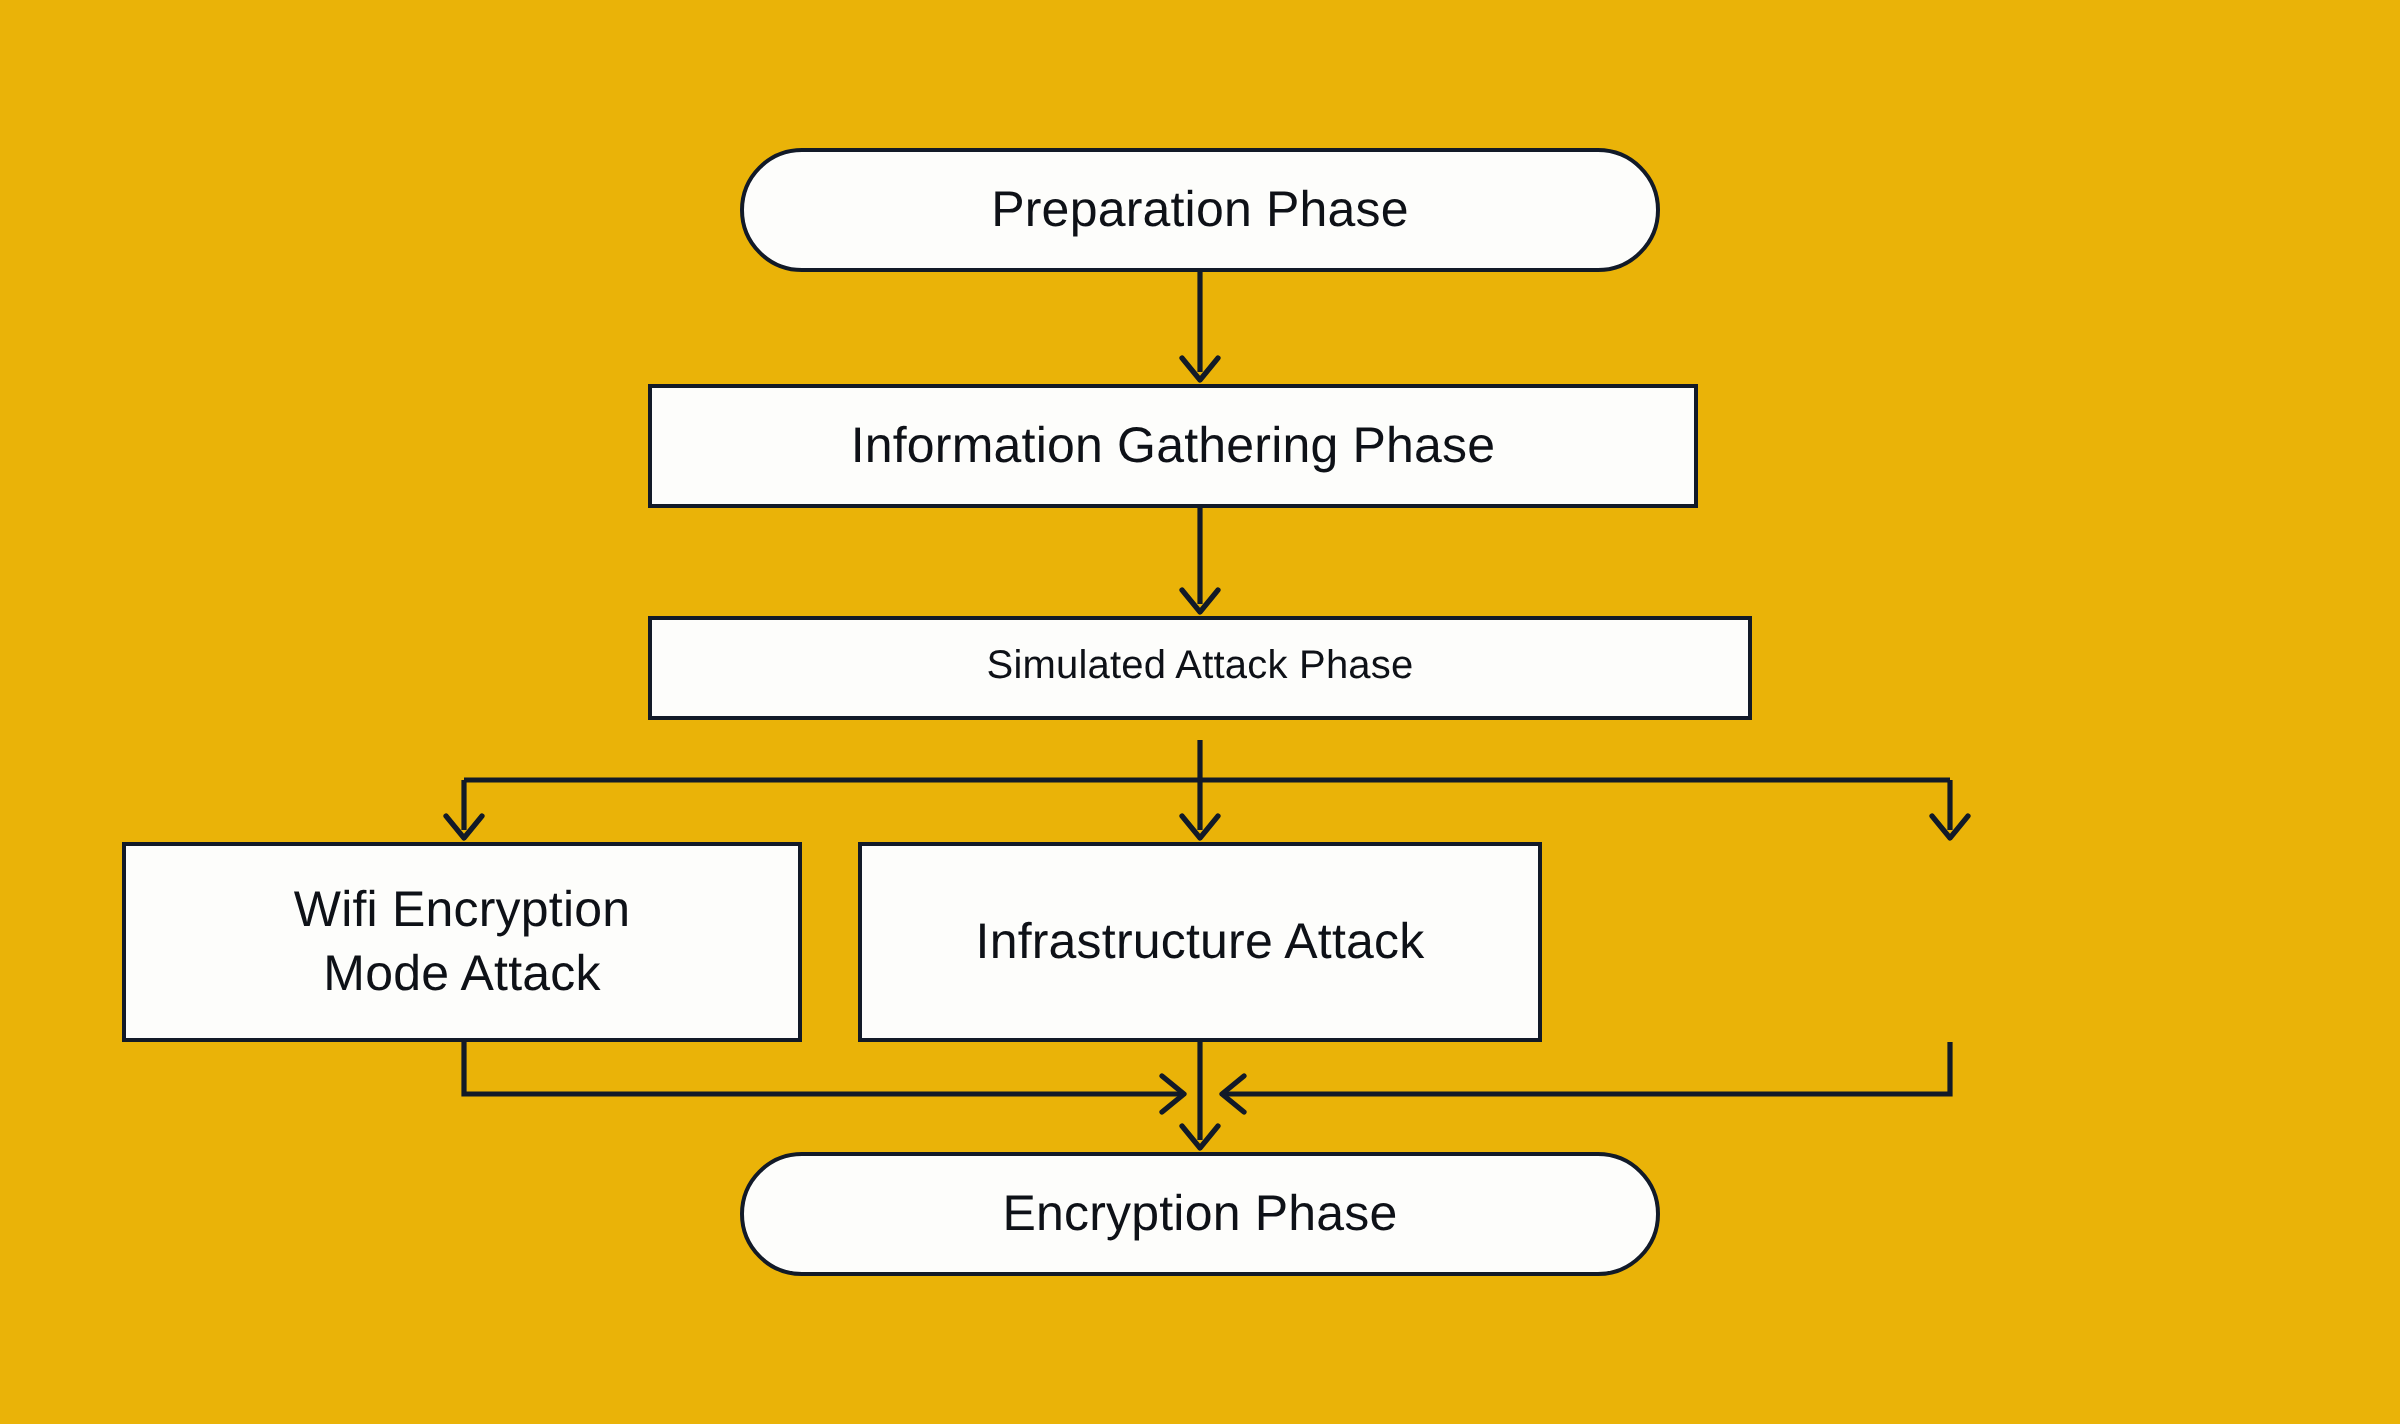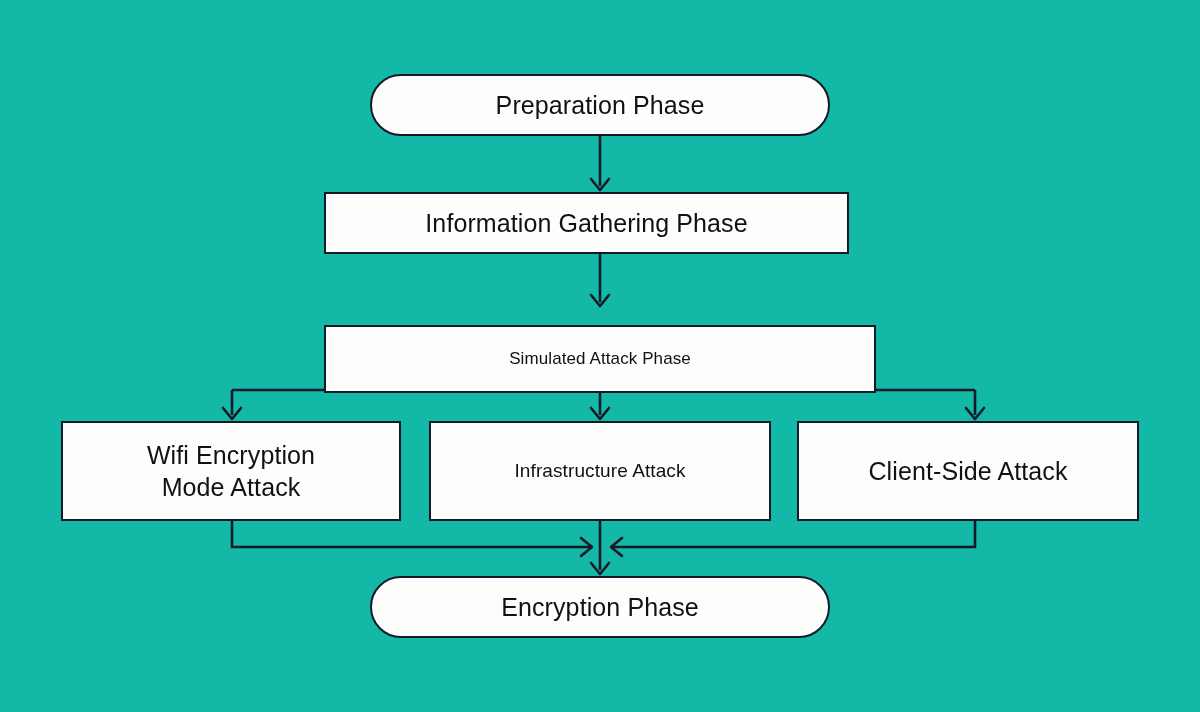--- a/index.html
+++ b/index.html
@@ -10,21 +10,21 @@
   body {
     width: 1200px;
     height: 712px;
     overflow: hidden;
     font-family: "Liberation Sans", "DejaVu Sans", sans-serif;
   }
   #canvas {
     position: relative;
     width: 1200px;
     height: 712px;
-    background: #14b8a6;
+    background: #eab308;
   }
   svg.edges {
     position: absolute;
     left: 0;
     top: 0;
     width: 1200px;
     height: 712px;
     pointer-events: none;
   }
   .node {
@@ -44,23 +44,23 @@
     border-radius: 999px;
   }
   .node .label {
     display: block;
     padding: 0 14px;
     white-space: pre-line;
   }
   
   #node-preparation      { left:370px; top:74px;  width:460px; height:62px; font-size:25px; }
   #node-info-gathering   { left:324px; top:192px; width:525px; height:62px; font-size:25px; }
-  #node-simulated-attack { left:324px; top:308px; width:552px; height:68px; font-size:17px;margin-top:17px; }
+  #node-simulated-attack { left:324px; top:308px; width:552px; height:52px; font-size:20px; }
   #node-wifi-encryption  { left:61px;  top:421px; width:340px; height:100px; font-size:25px; }
-  #node-infrastructure   { left:429px; top:421px; width:342px; height:100px; font-size:19px; }
+  #node-infrastructure   { left:429px; top:421px; width:342px; height:100px; font-size:25px; }
   #node-client-side      { left:797px; top:421px; width:342px; height:100px; font-size:25px; }
   #node-reporting        { left:370px; top:576px; width:460px; height:62px; font-size:25px; }
 </style>
 </head>
 <body>
 
 <div id="canvas">
 
   <svg class="edges" viewBox="0 0 1200 712">
     <defs>
@@ -133,21 +133,18 @@
 
   <div class="node" id="node-wifi-encryption">
     <span class="label">Wifi Encryption
 Mode Attack</span>
   </div>
 
   <div class="node" id="node-infrastructure">
     <span class="label">Infrastructure Attack</span>
   </div>
 
-  <div class="node" id="node-client-side">
-    <span class="label">Client-Side Attack</span>
-  </div>
 
   <div class="node pill" id="node-reporting">
     <span class="label">Encryption Phase</span>
   </div>
 
 </div>
 
 </body></html>

